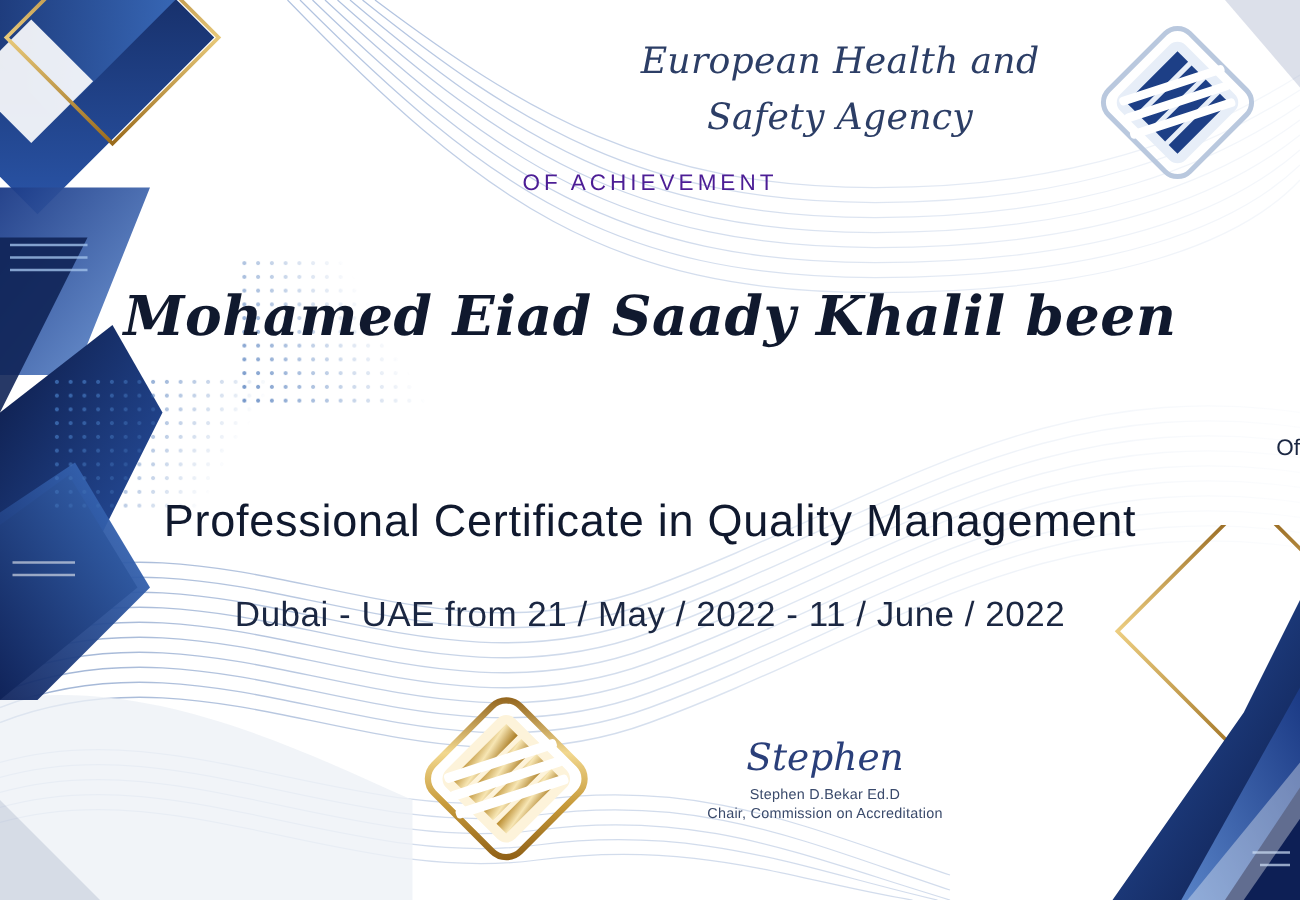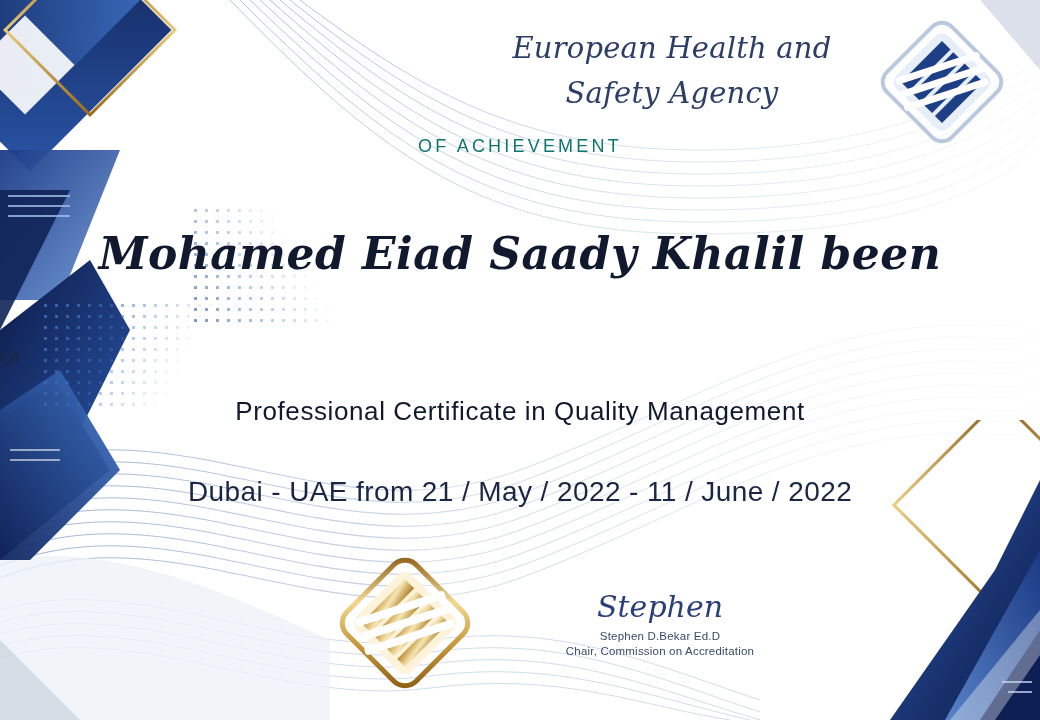--- a/index.html
+++ b/index.html
@@ -70,21 +70,21 @@
     display: inline-block;
     background: linear-gradient(90deg,#8a5a12 0%, #c89a3c 18%, #e8c97a 34%, #caa24b 52%, #9a6b1c 70%, #d4ae5c 86%, #8c5d15 100%);
     -webkit-background-clip: text;
     background-clip: text;
     color: transparent;
   }
   .cert-sub {
     margin-top: 6px;
     font-size: 18px;
     letter-spacing: 3.2px;
-    color: #0f766e;
+    color: #4c1d95;
   }
 
   .recipient {
     position: absolute;
     left: 0; right: 0;
     top: 228px;
     text-align: center;
     font-family: "DejaVu Serif", serif;
     font-style: italic;
     font-weight: bold;
@@ -98,30 +98,31 @@
     left: 0; right: 0;
     top: 308px;
     text-align: center;
     font-size: 19px;
     color: #1b2742;
   }
   .of-line {
     position: absolute;
     left: 0; right: 0;
     top: 348px;
-    text-align: left;
+    text-align: right;
     font-size: 18px;
     color: #1b2742;
+    padding-left: 30px;
   }
   .course-line {
     position: absolute;
     left: 0; right: 0;
     top: 396px;
     text-align: center;
-    font-size: 26px;
+    font-size: 36px;
     color: #10192e;
     letter-spacing: .6px;
   }
   .date-line {
     position: absolute;
     left: 0; right: 0;
     top: 476px;
     text-align: center;
     font-size: 28px;
     color: #1b2742;

